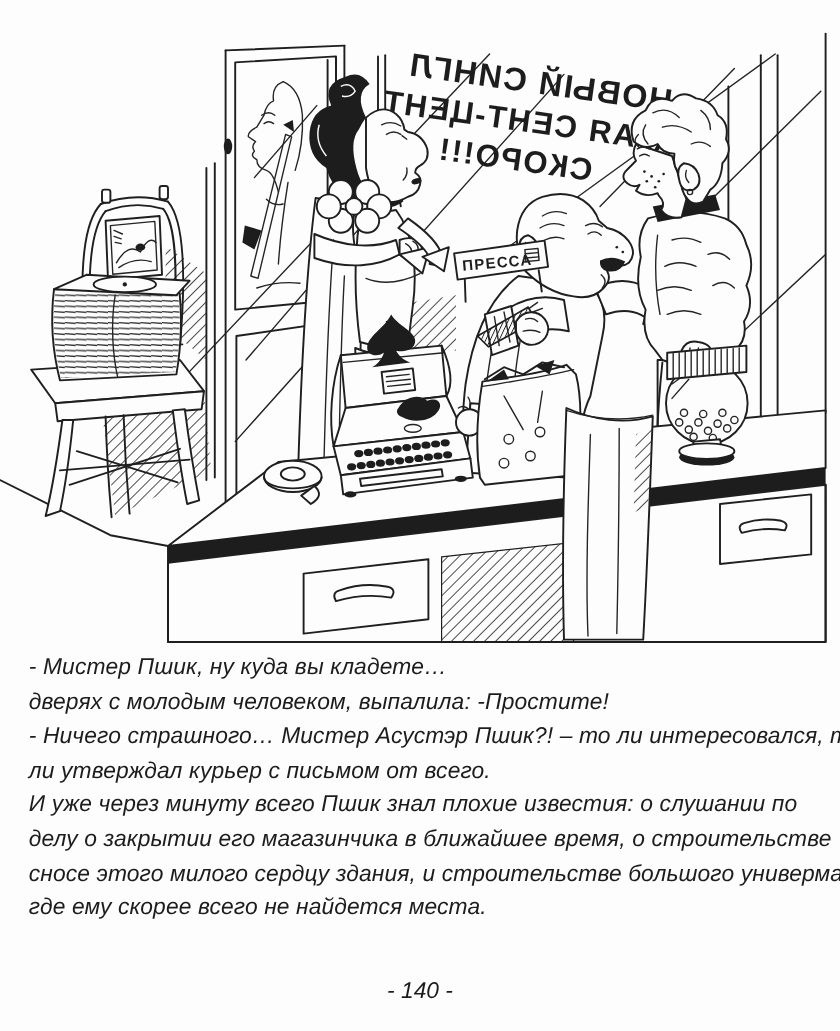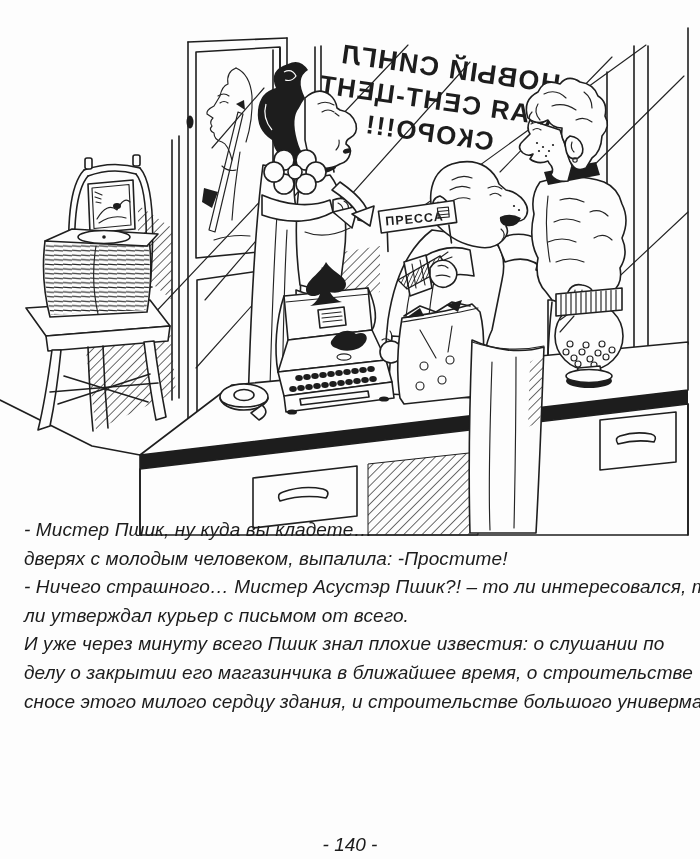--- a/index.html
+++ b/index.html
@@ -7,24 +7,24 @@
         font-family:"Liberation Sans",sans-serif;color:#1c1c1c;}
   .art{position:absolute;left:0;top:0;width:700px;height:538px;}
   
   .ln{fill:none;stroke:#1f1f1f;stroke-width:1.6;stroke-linecap:round;stroke-linejoin:round;}
   .th{fill:none;stroke:#242424;stroke-width:1.15;stroke-linecap:round;stroke-linejoin:round;}
   .wh{fill:#fdfdfd;stroke:#1f1f1f;stroke-width:1.6;stroke-linejoin:round;}
   .dk{fill:#1d1d1d;stroke:none;}
   .sign-txt{font-family:"Liberation Sans",sans-serif;font-weight:bold;fill:#1d1d1d;letter-spacing:1.5px;}
   .press-txt{font-family:"Liberation Sans",sans-serif;font-weight:bold;fill:#1d1d1d;font-size:12.5px;letter-spacing:1px;}
   
-  .story{position:absolute;left:24px;top:516px;width:660px;font-style:italic;
+  .story{position:absolute;left:24px;top:543px;width:660px;font-style:italic;
          font-size:19px;line-height:28.6px;letter-spacing:0.1px;white-space:nowrap;}
   .pageno{position:absolute;left:0;top:816px;width:700px;text-align:center;
-          font-style:italic;font-size:19px;margin-top:18px;}
+          font-style:italic;font-size:19px;}
 </style>
 </head>
 <body>
 
 <div class="page">
 
   <svg class="art" viewBox="0 0 700 538" xmlns="http://www.w3.org/2000/svg">
     <defs>
       <pattern id="h1" width="6.5" height="6.5" patternUnits="userSpaceOnUse" patternTransform="rotate(45)">
         <line x1="0" y1="0" x2="0" y2="6.5" stroke="#2b2b2b" stroke-width="1.4"></line>
@@ -371,16 +371,17 @@
   </svg>
 
   <div class="story">
     <div>- Мистер Пшик, ну куда вы кладете…</div>
     <div>дверях с молодым человеком, выпалила: -Простите!</div>
     <div>- Ничего страшного… Мистер Асустэр Пшик?! – то ли интересовался, то</div>
     <div>ли утверждал курьер с письмом от всего.</div>
     <div>И уже через минуту всего Пшик знал плохие известия: о слушании по</div>
     <div>делу о закрытии его магазинчика в ближайшее время, о строительстве</div>
     <div>сносе этого милого сердцу здания, и строительстве большого универмага,</div>
+    <div>где ему скорее всего не найдется места.</div>
   </div>
 
   <div class="pageno">- 140 -</div>
 </div>
 
 </body></html>

